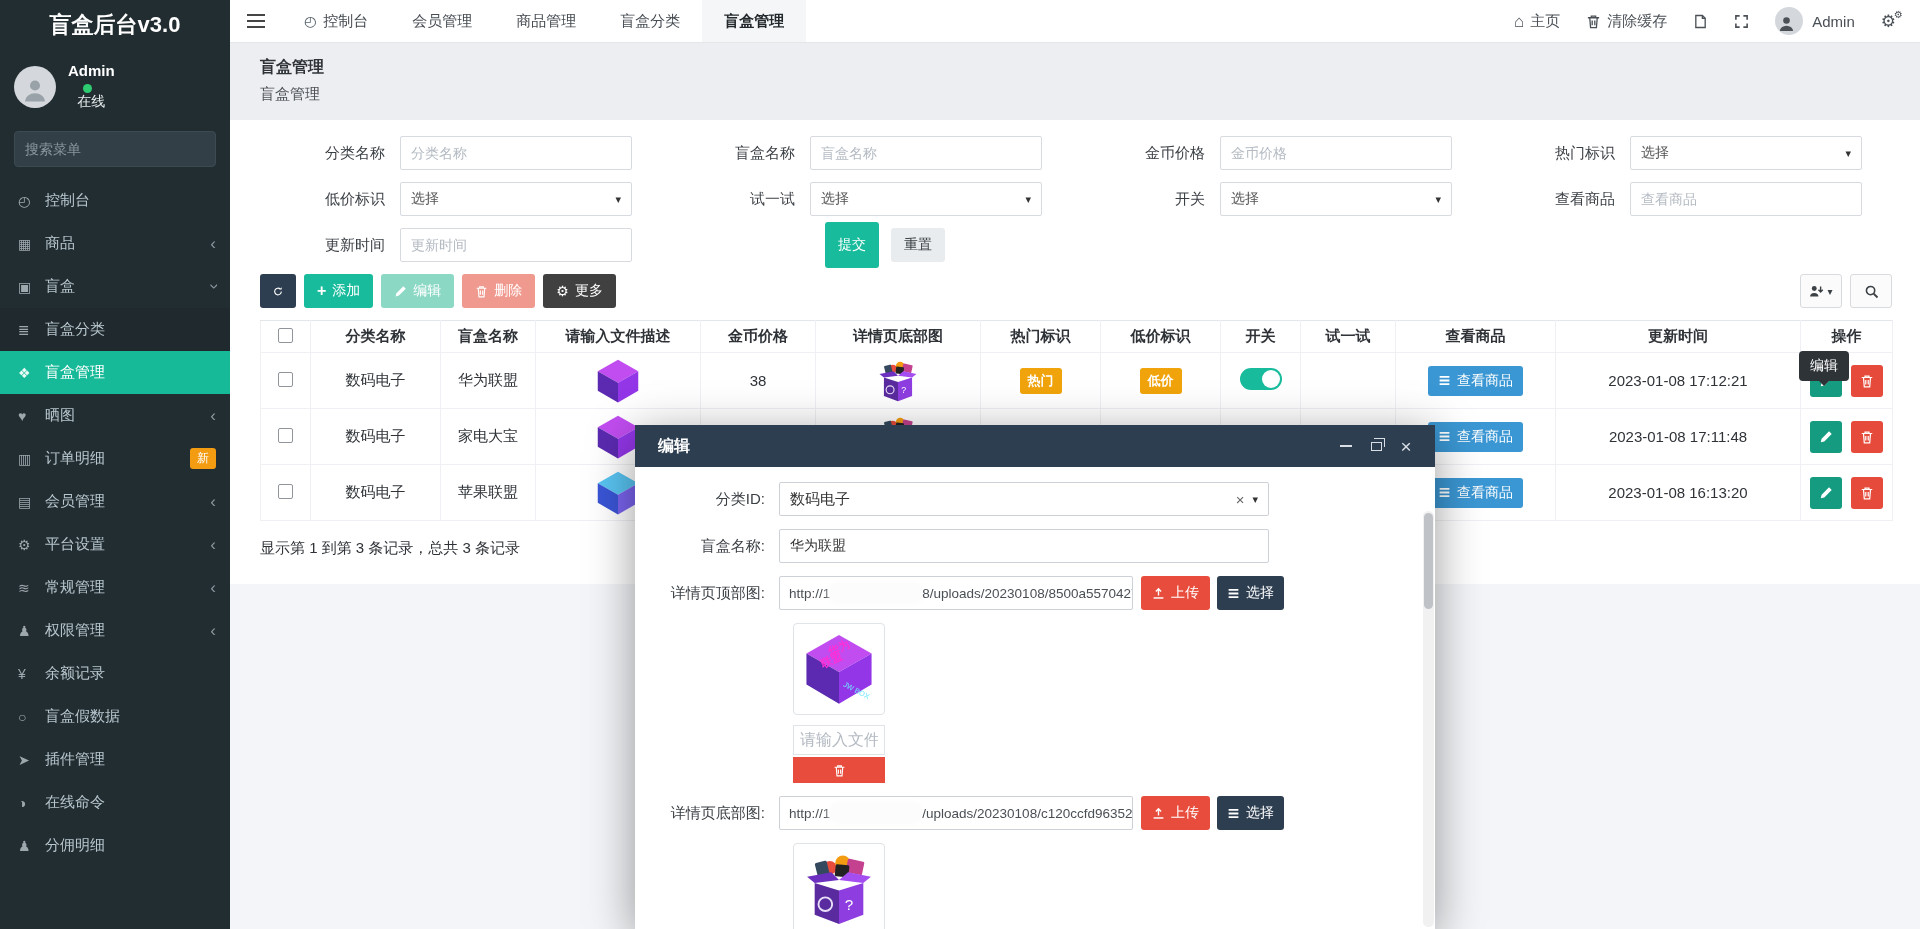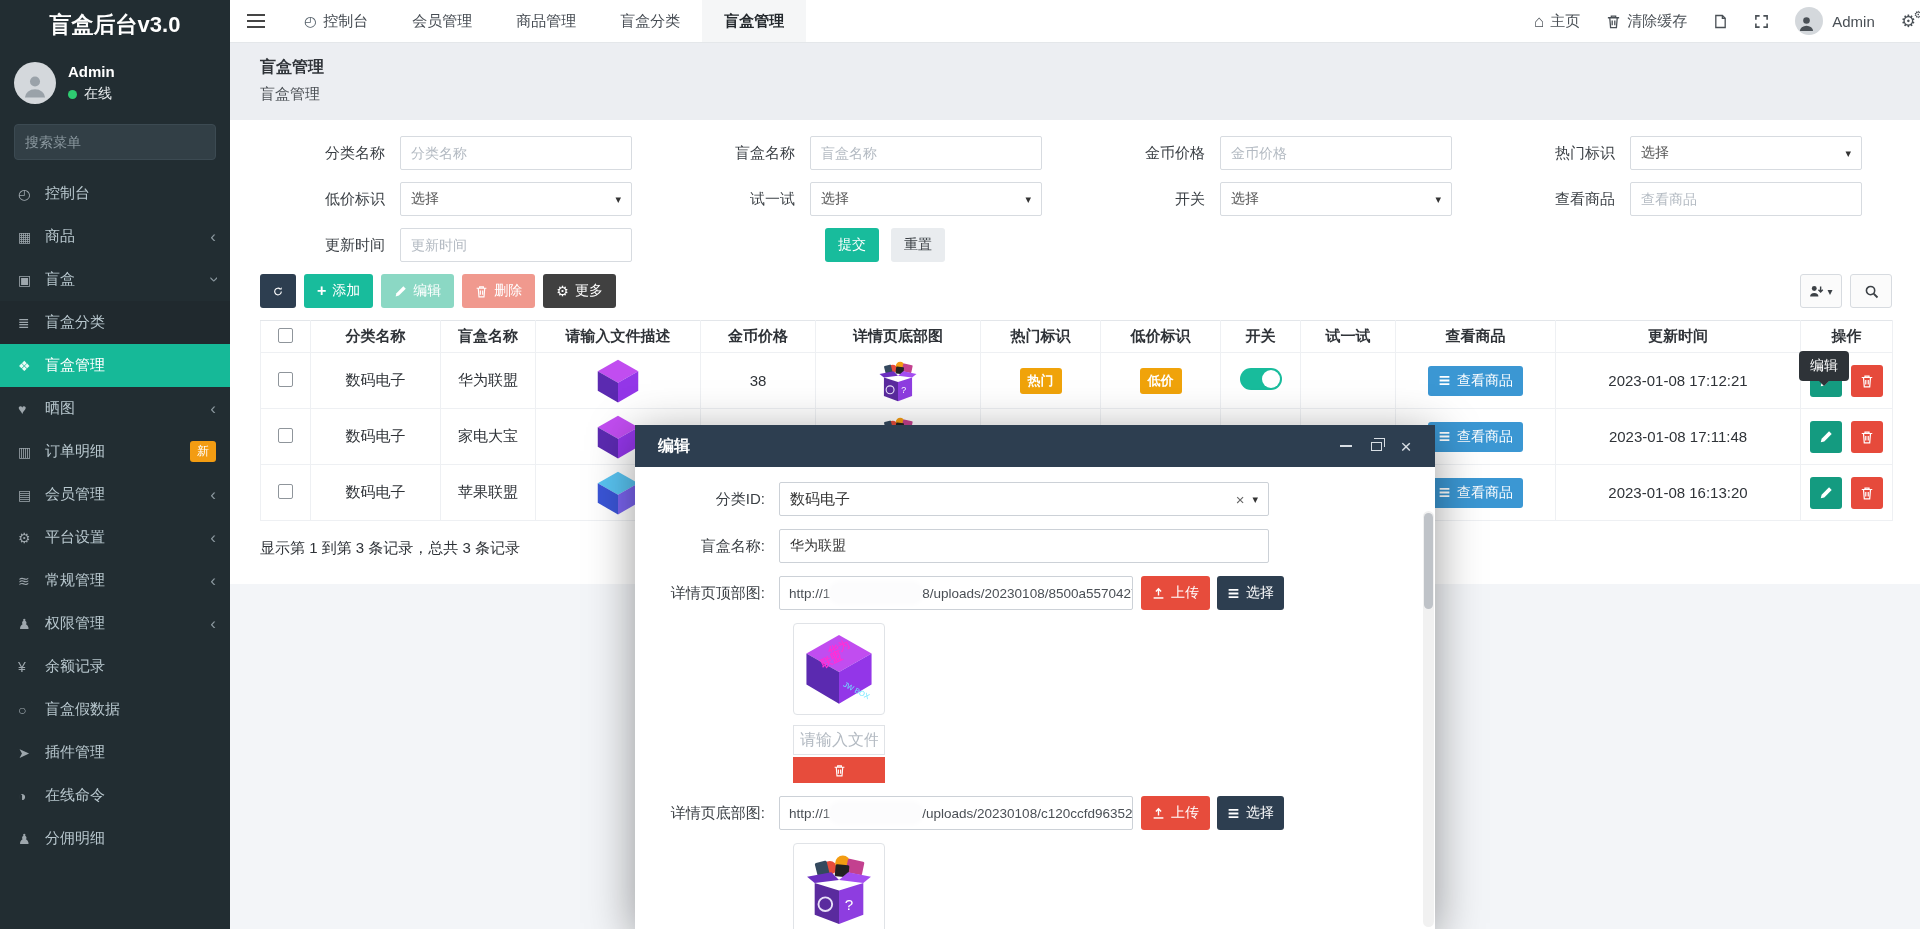--- a/index.html
+++ b/index.html
@@ -9,21 +9,21 @@
 
   
   .sidebar { width:230px; flex:0 0 230px; background:#222d32; color:#b8c7ce; height:100%; }
   .logo { height:50px; line-height:50px; text-align:center; color:#fff; font-size:22px; font-weight:600; }
   .user-panel { display:flex; align-items:center; padding:12px 14px 14px; }
   .avatar { width:42px; height:42px; border-radius:50%; background:#d4d8dc; color:#9aa2a9;
             display:flex; align-items:center; justify-content:center; overflow:hidden; flex:0 0 42px; }
   .avatar svg { width:26px; height:26px; margin-top:6px; }
   .user-meta { margin-left:12px; }
   .user-name { color:#fff; font-weight:bold; font-size:15px; }
-  .user-status { margin-top:5px; font-size:14px; color:#e6eaec; display:flex; align-items:center; }
+  .user-status { margin-top:5px; font-size:14px; color:#e6eaec; display:flex; align-items:center;flex-direction:column; }
   .dot { width:9px; height:9px; border-radius:50%; background:#2ecc71; display:inline-block; margin-right:7px; }
   .side-search { margin:6px 14px 12px; background:#323f46; border:1px solid #3c4a52; border-radius:4px;
                  height:36px; display:flex; align-items:center; padding:8px 10px; }
   .side-search input { flex:1; background:transparent; border:0; outline:none; color:#aab5bb; font-size:14px; }
   .side-search input::placeholder { color:#8a979e; }
   .side-search svg { width:14px; height:14px; color:#8a979e; }
   .menu { list-style:none; }
   .menu-item { height:43px; display:flex; align-items:center; padding:0 14px 0 18px; cursor:pointer; font-size:15px; }
   .menu-item .mi { width:27px; display:inline-block; font-size:14px; color:#9ea7ad; flex:0 0 27px; }
   .menu-item.sub { background:#20292e; }
@@ -43,21 +43,21 @@
   .main { flex:1; display:flex; flex-direction:column; min-width:0; }
   .topbar { height:43px; background:#fff; border-bottom:1px solid #e4e7ea; display:flex; align-items:stretch; }
   .burger { width:52px; display:flex; align-items:center; justify-content:center; cursor:pointer; }
   .burger i { width:18px; height:2px; background:#454545; position:relative; display:block; }
   .burger i::before,.burger i::after { content:""; position:absolute; left:0; width:18px; height:2px; background:#454545; }
   .burger i::before{ top:-6px; } .burger i::after{ top:6px; }
   .tab { display:flex; align-items:center; padding:0 22px; color:#454b52; font-size:15px; cursor:pointer; }
   .tab .t-ic { margin-right:7px; font-size:14px; color:#55606a; }
   .tab .t-ic::before { content:"◴"; }
   .tab.active { background:#f5f6f7; color:#23282d; font-weight:bold; }
-  .top-right { margin-left:auto; display:flex; align-items:center; padding-right:4px;justify-content:space-between; }
+  .top-right { margin-left:auto; display:flex; align-items:center; padding-right:24px;justify-content:space-between; }
   .tr-item { display:flex; align-items:center; color:#4a5056; font-size:15px; margin-left:26px; cursor:pointer; }
   .tr-item svg { width:15px; height:15px; margin-right:6px; color:#4a5056; }
   .tr-item .g-home { font-size:17px; margin-right:6px; line-height:1; }
   .g-home::before{ content:"⌂"; }
   .g-gear::before{ content:"⚙"; }
   .tr-avatar { width:28px; height:28px; border-radius:50%; background:#d4d8dc; color:#9aa2a9;
                display:flex; align-items:center; justify-content:center; overflow:hidden; margin-right:9px; }
   .tr-avatar svg { width:17px; height:17px; margin-top:4px; }
   .gearset { font-size:17px; position:relative; }
   .gearset sup { font-size:10px; position:absolute; top:-2px; right:-7px; }
@@ -75,21 +75,21 @@
   .f-label { flex:0 0 160px; text-align:right; padding-right:15px; color:#3a3f44; }
   .f-input, .f-select { flex:1; max-width:232px; height:34px; border:1px solid #d7dbe0; border-radius:2px;
                         background:#fff; font-size:14px; color:#444; }
   .f-input { padding:0 10px; outline:none; }
   .f-input::placeholder { color:#b3bac2; }
   .f-select { display:flex; align-items:center; padding:0 10px; color:#555; cursor:pointer; }
   .f-select .g-caret { margin-left:auto; font-size:11px; color:#333; }
   .g-caret::before{ content:"▾"; }
   .f-buttons { display:flex; align-items:center; height:34px; padding-left:175px; grid-column:2; }
   .btn { border:0; border-radius:3px; cursor:pointer; font-size:14px; font-family:inherit; }
-  .btn-submit { background:#18bc9c; color:#fff; height:34px; padding:0 13px; }
+  .btn-submit { background:#18bc9c; color:#fff; height:46px; padding:0 13px; }
   .btn-reset { background:#e9ecef; color:#3a3f44; height:34px; padding:0 13px; margin-left:12px; }
 
   
   .tl { display:flex; align-items:center; padding:12px 28px 0 30px; }
   .tl .btn { height:34px; display:flex; align-items:center; margin-right:8px; padding:0 13px; color:#fff; }
   .btn-refresh { width:36px; justify-content:center; background:#2d3e50; padding:0; }
   .btn-refresh svg { width:15px; height:15px; }
   .btn-add { background:#18bc9c; }
   .btn-edit-dis { background:#8bd8c4; }
   .btn-del-dis { background:#f0998e; }

